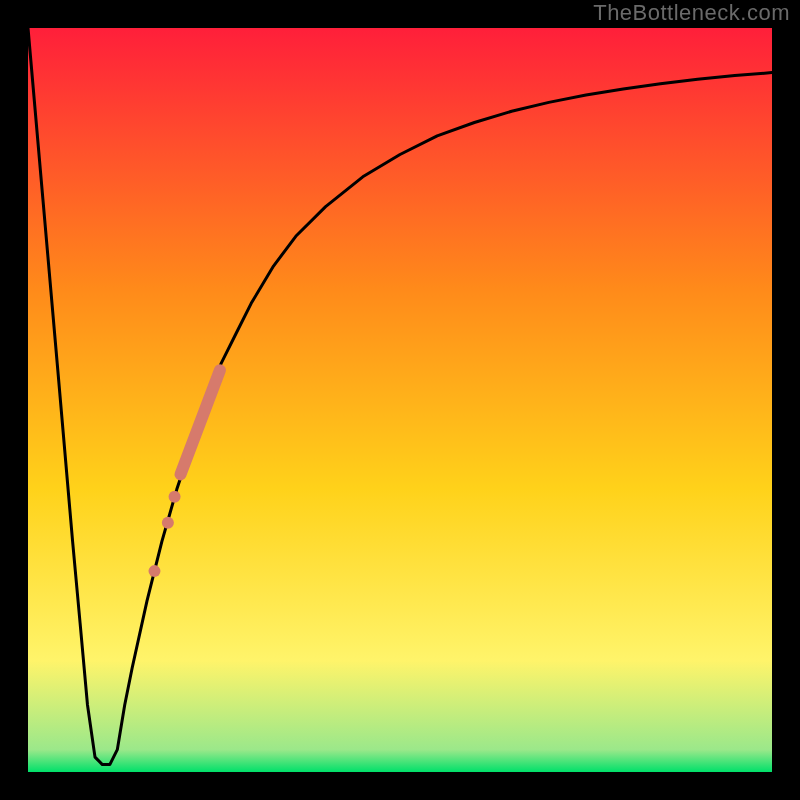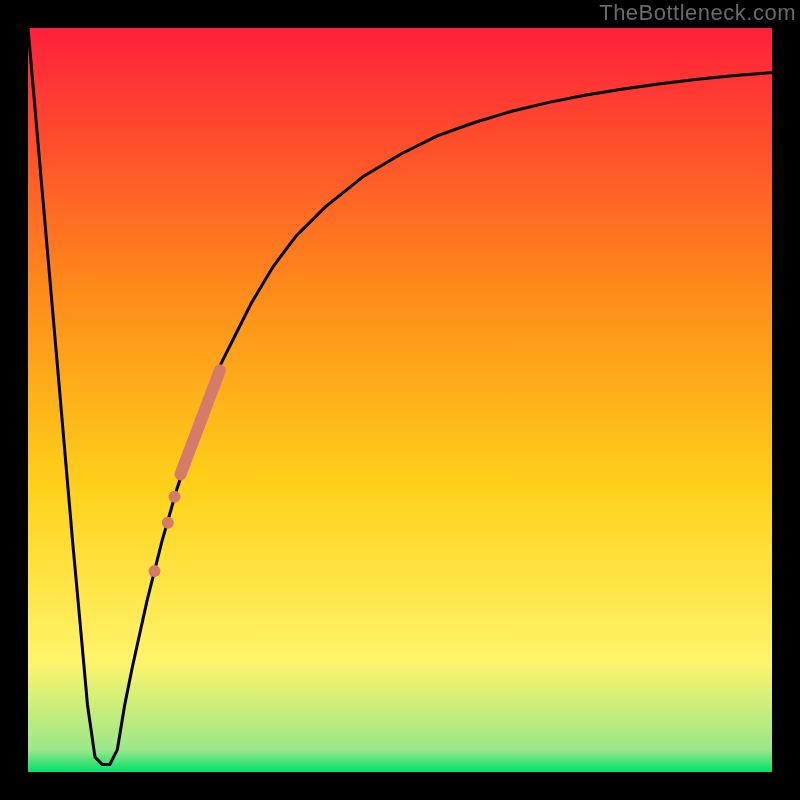--- a/index.html
+++ b/index.html
@@ -9,21 +9,21 @@
     font-family: Arial, Helvetica, sans-serif;
   }
   .wrap {
     position: relative;
     width: 800px;
     height: 800px;
   }
   .attribution {
     position: absolute;
     top: 0;
-    right: 4px;
+    right: 10px;
     font-size: 22px;
     color: #6a6a6a;
     letter-spacing: 0.5px;
     font-weight: 500;
   }
   svg { display: block; }
 </style>
 </head>
 <body>
 

